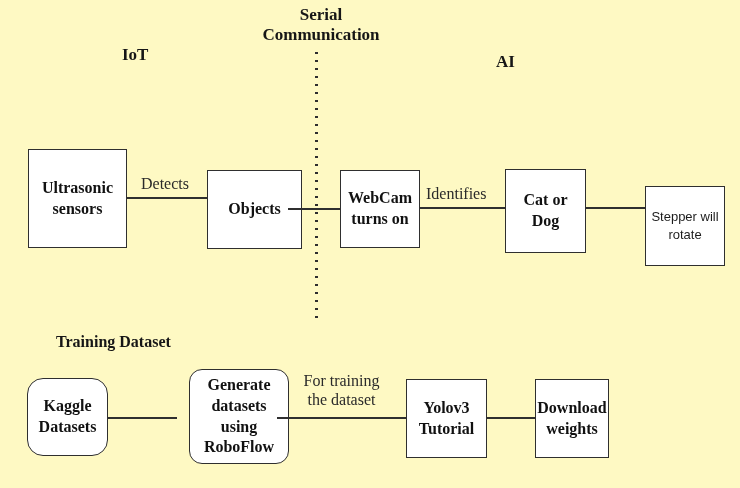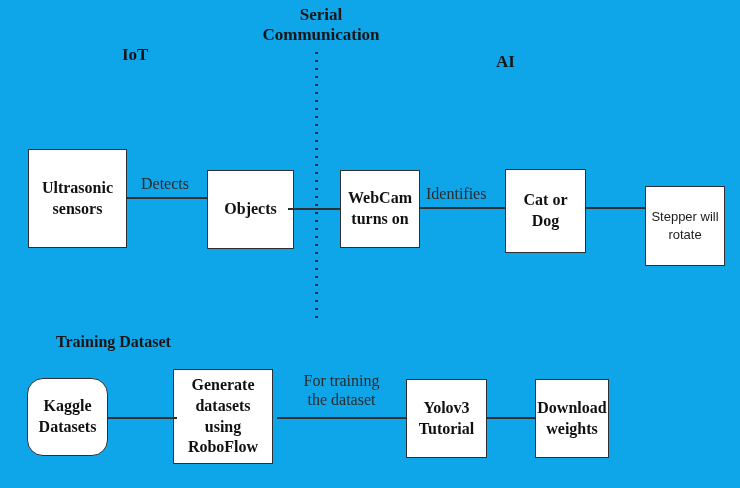--- a/index.html
+++ b/index.html
@@ -4,21 +4,21 @@
 <style>
   html, body {
     margin: 0;
     padding: 0;
     background: #ffffff;
   }
   #canvas {
     position: relative;
     width: 740px;
     height: 488px;
-    background: #0ea5e9;
+    background: #fef9c3;
     font-family: "Liberation Serif", "DejaVu Serif", serif;
     color: #111111;
     overflow: hidden;
   }
   
   .hdr {
     position: absolute;
     font-weight: bold;
     font-size: 17px;
     line-height: 1.2;
@@ -57,28 +57,28 @@
     display: flex;
     align-items: center;
     justify-content: center;
     text-align: center;
     font-weight: bold;
     font-size: 16px;
     line-height: 1.3;
     padding: 2px;
   }
   #node-ultrasonic { left: 28px;  top: 149px; width: 99px;  height: 99px; }
-  #node-objects    { left: 207px; top: 170px; width: 87px;  height: 79px; }
+  #node-objects    { left: 207px; top: 170px; width: 95px;  height: 79px; }
   #node-webcam     { left: 340px; top: 170px; width: 80px;  height: 78px; }
   #node-catdog     { left: 505px; top: 169px; width: 81px;  height: 84px; padding: 2px 14px; }
   #node-stepper    { left: 645px; top: 169px; width: 80px;  height: 80px;
                      font-family: "Liberation Sans", "DejaVu Sans", sans-serif;
                      font-weight: normal; font-size: 13px; line-height: 1.35; color: #1c1c1c; margin-top: 17px; }
   #node-kaggle     { left: 27px;  top: 378px; width: 81px;  height: 78px; border-radius: 16px; }
-  #node-roboflow   { left: 173px; top: 369px; width: 100px; height: 95px; }
+  #node-roboflow   { left: 189px; top: 369px; width: 100px; height: 95px; border-radius: 13px; }
   #node-yolo       { left: 406px; top: 379px; width: 81px;  height: 79px; }
   #node-weights    { left: 535px; top: 379px; width: 74px;  height: 79px; padding: 2px 0; }
 
   
   .edge {
     position: absolute;
     height: 1.5px;
     background: #2f2f2f;
   }
   #edge-detects-line    { left: 127px; top: 197px; width: 80px; }

